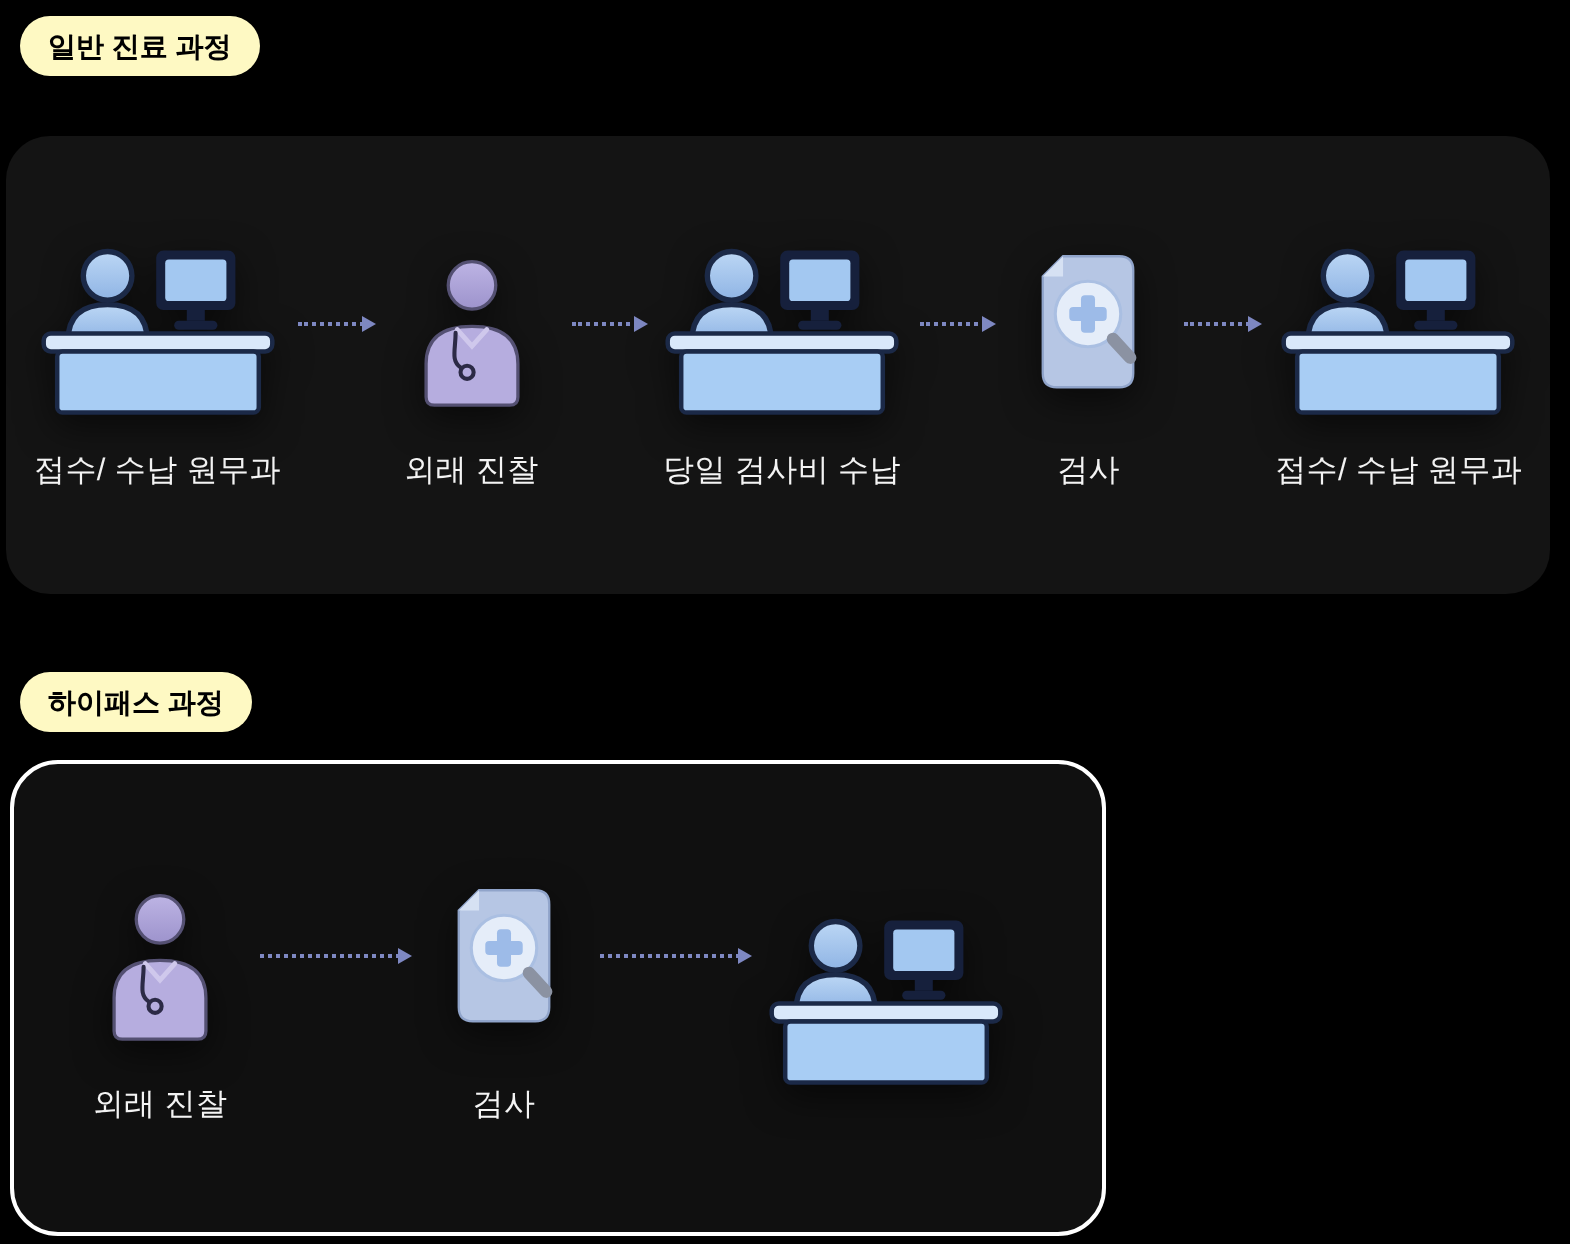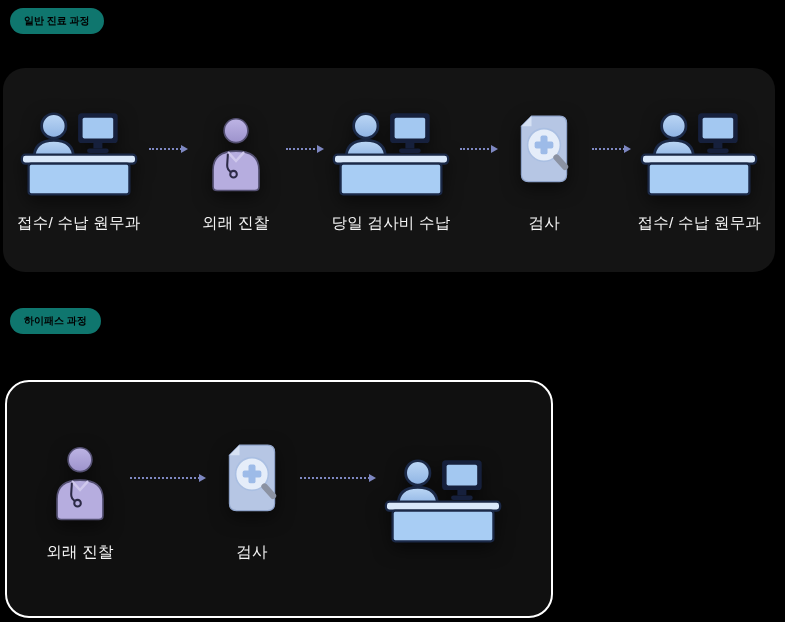--- a/index.html
+++ b/index.html
@@ -6,43 +6,43 @@
   body{
     width:785px;height:622px;
     background:#000;
     font-family:"Liberation Sans", sans-serif;
     position:relative;
     overflow:hidden;
   }
   .badge{
     position:absolute;
     display:inline-block;
-    background:#0f766e;
+    background:#fef9c3;
     color:#000000;
     font-weight:bold;
-    font-size:10px;
+    font-size:14px;
     line-height:1;
     padding:8px 14px;
     border-radius:17px;
     white-space:nowrap;
   }
   #badge-general{left:10px;top:8px;}
-  #badge-hipass{left:10px;top:308px;text-align:right;}
+  #badge-hipass{left:10px;top:336px;text-align:right;}
 
   .panel{
     position:absolute;
     background:#141414;
     border-radius:22px;
     display:flex;
     align-items:center;
     box-sizing:border-box;
   }
   #panel-general{
     left:3px;top:68px;
-    width:772px;height:204px;
+    width:772px;height:229px;
     padding:0 14px;
   }
   #panel-hipass{
     left:5px;top:380px;
     width:548px;height:238px;
     background:#101010;
     border:2px solid #ffffff;
     border-radius:24px;
     padding:0 48px 0 32px;
   }

